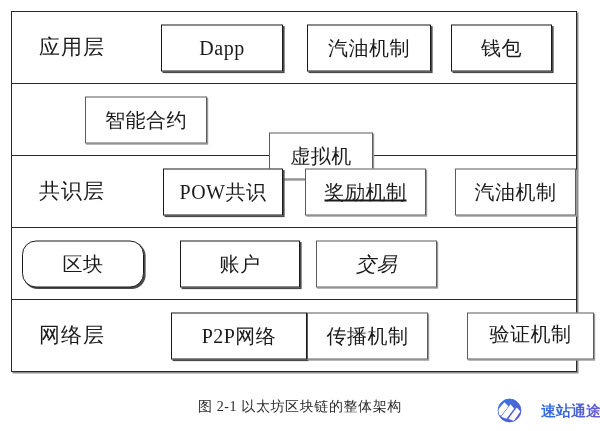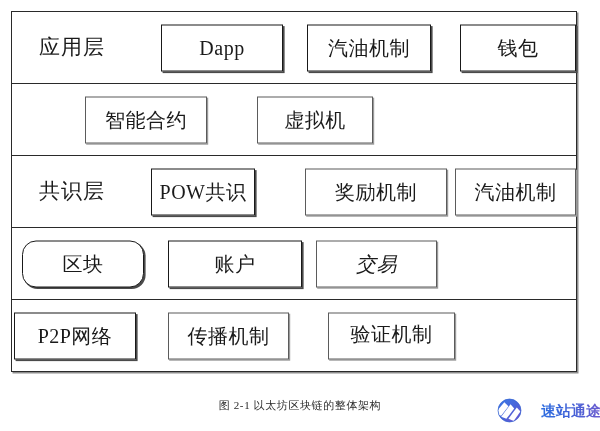--- a/index.html
+++ b/index.html
@@ -81,48 +81,48 @@
     box-shadow: 1.6px 1.6px 0 0 #4a4a4a;
   }
   .module-box.light {
     border: 1.3px solid #5b5b5b;
     box-shadow: 1.2px 1.2px 0 0 #9a9a9a;
   }
 
   
   .r1 .b0 { left: 10px;  width: 122px; }
   .r1 .b1 { left: 156px; width: 124px; }
-  .r1 .b2 { left: 309px; width: 116px; }
+  .r1 .b2 { left: 300px; width: 101px; }
 
   
   .r2 .b0 { left: 73px;  width: 122px; }
-  .r2 .b1 { left: 245px; width: 116px; }
-
-  
-  .r3 .b0 { left: 0;  width: 104px; }
-  .r3 .b1 { left: 154px; width: 142px; }
+  .r2 .b1 { left: 257px; width: 104px; margin-top: 36px; }
+
+  
+  .r3 .b0 { left: 12px;  width: 120px; }
+  .r3 .b1 { left: 154px; width: 121px; text-decoration: underline; }
   .r3 .b2 { left: 304px; width: 121px; }
 
   
   .r4 .b0 { left: 10px;  width: 122px; border-radius: 14px; }
-  .r4 .b1 { left: 156px; width: 134px; }
+  .r4 .b1 { left: 168px; width: 120px; }
   .r4 .b2 { left: 304px; width: 121px; font-style: italic; }
 
   
-  .r5 .b0 { left: 2px;  width: 122px; }
+  .r5 .b0 { left: 20px;  width: 136px; }
   .r5 .b1 { left: 156px; width: 121px; }
   .r5 .b2 { left: 316px; width: 127px; font-family: Liberation Mono, monospace; }
 
   #figure-caption {
     position: absolute;
     left: 0;
     top: 398px;
     width: 600px;
     text-align: center;
-    font-size: 11px;
+    font-size: 14px;
     color: #2b2b2b;
     letter-spacing: 0.6px;
     font-family: "Liberation Serif", "DejaVu Serif", serif;
   }
 
   #watermark {
     position: absolute;
     left: 497px;
     top: 398px;
     display: flex;
@@ -181,20 +181,21 @@
 
   <div class="layer-row r4">
     <div class="layer-boxes">
       <div class="module-box heavy b0">区块</div>
       <div class="module-box heavy b1">账户</div>
       <div class="module-box light b2">交易</div>
     </div>
   </div>
 
   <div class="layer-row r5">
+    <div class="layer-label">网络层</div>
     <div class="layer-boxes">
       <div class="module-box heavy b0">P2P网络</div>
       <div class="module-box light b1">传播机制</div>
       <div class="module-box light b2">验证机制</div>
     </div>
   </div>
 
 </div>
 
 <div id="figure-caption">图 2-1 以太坊区块链的整体架构</div>

